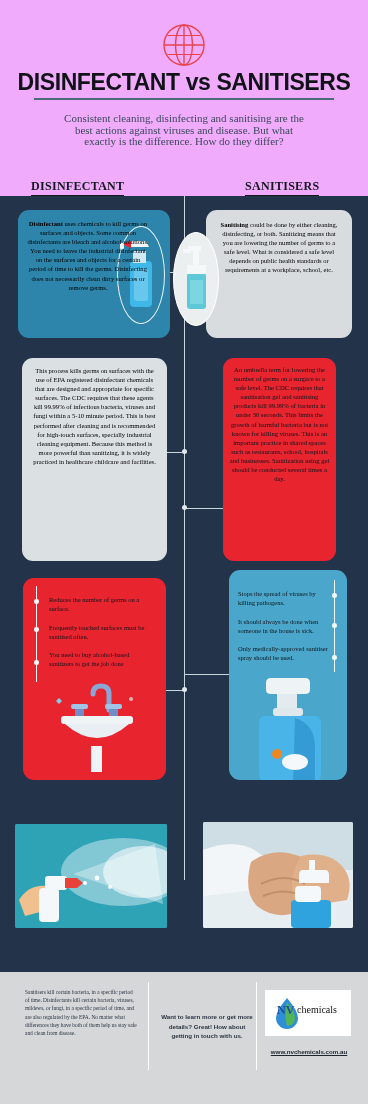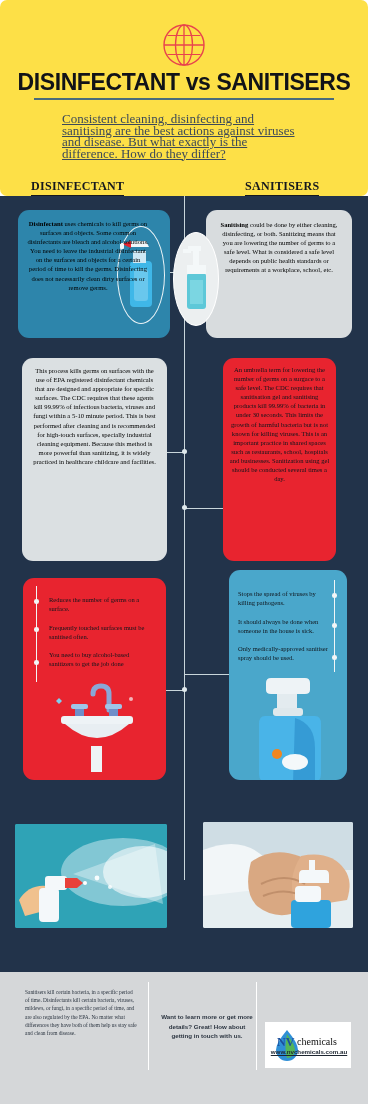--- a/index.html
+++ b/index.html
@@ -5,33 +5,33 @@
   html,body{margin:0;padding:0;}
   body{
     width:368px;height:1104px;overflow:hidden;
     background:#ffffff;
     font-family:"Liberation Serif",serif;
     -webkit-font-smoothing:antialiased;
   }
   .page{position:relative;width:368px;height:1104px;background:#ffffff;}
 
   
-  .header{position:absolute;left:0;top:0;width:368px;height:196px;background:#fde047;border-radius:7px;}
+  .header{position:absolute;left:0;top:0;width:368px;height:196px;background:#f0abfc;}
   .globe-wrap{position:absolute;left:0;top:22px;width:368px;text-align:center;}
   .globe{display:inline-block;}
   .main-title{
     position:absolute;left:0;top:69px;width:368px;text-align:center;
     font-family:"Liberation Sans",sans-serif;
     font-weight:bold;font-size:23px;letter-spacing:-0.4px;color:#111318;
     white-space:nowrap;
   }
   .title-rule{position:absolute;left:34px;top:98px;width:300px;height:1.5px;background:#4a6b7a;}
   .subtitle{
-    position:absolute;left:62px;top:113px;width:244px;
-    font-size:13px;line-height:11.5px;color:#3d4a58;text-decoration:underline;
+    position:absolute;left:62px;top:113px;width:244px;text-align:center;
+    font-size:11px;line-height:11.5px;color:#3d4a58;
   }
   .col-head{
     position:absolute;top:179px;
     font-family:"Liberation Serif",serif;font-weight:bold;font-size:12px;
     color:#15181e;letter-spacing:0.3px;
     border-bottom:2px solid #15181e;padding-bottom:1px;
   }
   .col-head.left{left:31px;}
   .col-head.right{left:245px;}
 
@@ -82,21 +82,21 @@
   .photo{position:absolute;border-radius:2px;overflow:hidden;}
   #ph-left{left:15px;top:824px;width:152px;height:104px;}
   #ph-right{left:203px;top:822px;width:150px;height:106px;}
 
   
   .footer{position:absolute;left:0;top:972px;width:368px;height:132px;background:#d5d7d9;}
   .f-text{position:absolute;left:25px;top:16px;width:112px;font-size:5.4px;line-height:8.2px;color:#2b3440;}
   .f-div{position:absolute;width:1px;background:#ffffff;}
   .f-cta{position:absolute;left:158px;top:40px;width:98px;text-align:center;
          font-family:"Liberation Sans",sans-serif;font-weight:bold;font-size:6.2px;line-height:9.5px;color:#2b3440;}
-  .f-logo{position:absolute;left:265px;top:18px;width:86px;height:46px;background:#ffffff;margin-top:32px;}
+  .f-logo{position:absolute;left:265px;top:18px;width:86px;height:46px;background:#ffffff;}
   .f-url{position:absolute;left:263px;top:76px;width:92px;text-align:center;
          font-family:"Liberation Sans",sans-serif;font-weight:bold;font-size:6.2px;color:#1d2530;
          text-decoration:underline;}
   .logo-txt{position:absolute;left:32px;top:14px;font-family:"Liberation Serif",serif;
             font-weight:normal;font-size:10px;color:#111;}
   .logo-nv{position:absolute;left:12px;top:13px;font-family:"Liberation Serif",serif;
             font-weight:bold;font-size:12px;color:#1b4f9c;z-index:3;}
 </style>
 </head>
 <body>

